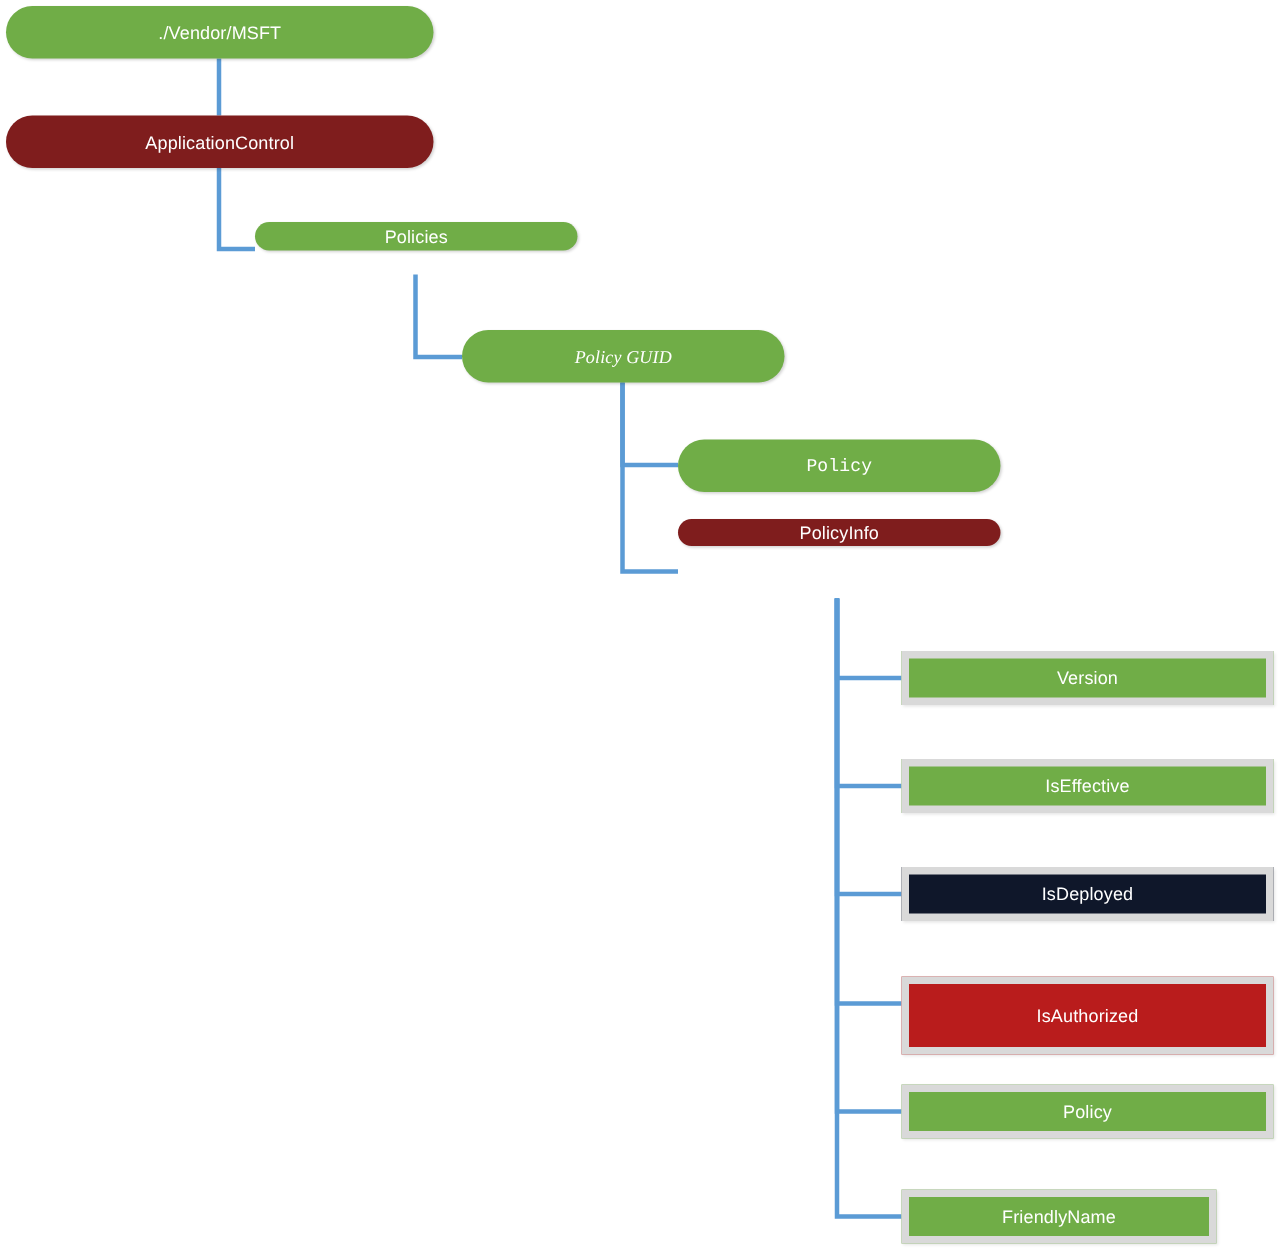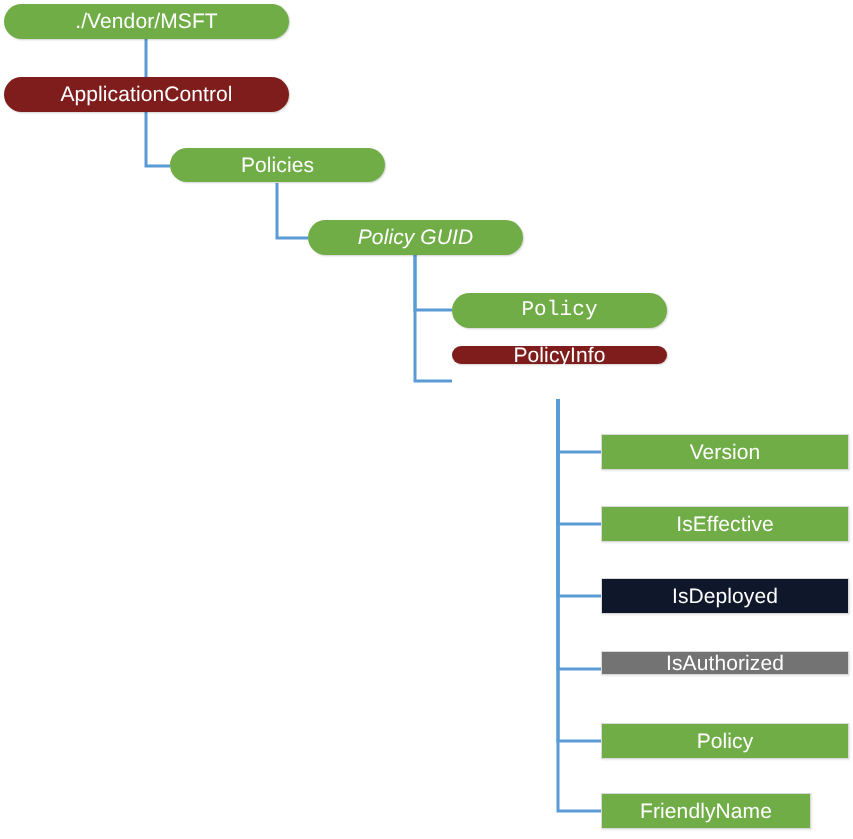--- a/index.html
+++ b/index.html
@@ -24,32 +24,32 @@
     pointer-events: none;
   }
   .node {
     position: absolute;
     box-sizing: border-box;
     background: #70AD47;
     color: #ffffff;
     display: flex;
     align-items: center;
     justify-content: center;
-    font-size: 21px;
+    font-size: 12px;
     line-height: 1;
     letter-spacing: 0.1px;
     white-space: nowrap;
     text-rendering: geometricPrecision;
   }
   .node.rounded {
     border-radius: 18px;
     box-shadow: 1px 1px 2px rgba(0,0,0,0.18);
   }
   .node.rect {
-    border: 1px solid #6d28d9;
+    border: 5px solid #6d28d9;
     box-shadow: 1px 1px 2px rgba(0,0,0,0.10);
     text-align: center;
   }
   .node.italic {
     font-style: italic;
   }
 </style>
 </head>
 <body>
 
@@ -69,42 +69,42 @@
       <polyline points="558,399 558,811 601,811" fill="none" stroke="#5B9BD5" stroke-width="3" stroke-linecap="butt" stroke-linejoin="miter"></polyline>
     </svg>
 
   <div id="node-layer">
       <div class="node rounded" style="left: 4px; top: 4px; width: 285px; height: 35px; background: rgb(112, 173, 71); color: rgb(255, 255, 255);">
         <span>./Vendor/MSFT</span>
       </div>
       <div class="node rounded" style="left: 4px; top: 77px; width: 285px; height: 35px; background: #7f1d1d; color: rgb(255, 255, 255);">
         <span>ApplicationControl</span>
       </div>
-      <div class="node rounded" style="left: 170px; top: 148px; width: 215px; height: 34px; background: rgb(112, 173, 71); color: rgb(255, 255, 255);">
+      <div class="node rounded" style="left: 170px; top: 148px; width: 215px; height: 19px; background: rgb(112, 173, 71); color: rgb(255, 255, 255);">
         <span>Policies</span>
       </div>
-      <div class="node rounded italic" style="left: 308px; top: 220px; width: 215px; height: 35px; background: rgb(112, 173, 71); color: rgb(255, 255, 255);">
+      <div class="node rounded italic" style="left: 308px; top: 220px; width: 215px; height: 35px; background: rgb(112, 173, 71); color: rgb(255, 255, 255); font-family: Liberation Serif, serif;">
         <span>Policy GUID</span>
       </div>
       <div class="node rounded" style="left: 452px; top: 293px; width: 215px; height: 35px; background: rgb(112, 173, 71); color: rgb(255, 255, 255); font-family: Liberation Mono, monospace;">
         <span>Policy</span>
       </div>
       <div class="node rounded" style="left: 452px; top: 346px; width: 215px; height: 18px; background: #7f1d1d; color: rgb(255, 255, 255);">
         <span>PolicyInfo</span>
       </div>
       <div class="node rect" style="left: 601px; top: 434px; width: 248px; height: 36px; background: rgb(112, 173, 71); color: rgb(255, 255, 255); border-color: rgb(217, 217, 217);">
         <span>Version</span>
       </div>
       <div class="node rect" style="left: 601px; top: 506px; width: 248px; height: 36px; background: rgb(112, 173, 71); color: rgb(255, 255, 255); border-color: rgb(217, 217, 217);">
         <span>IsEffective</span>
       </div>
       <div class="node rect" style="left: 601px; top: 578px; width: 248px; height: 36px; background: #0f172a; color: rgb(255, 255, 255); border-color: rgb(217, 217, 217);">
         <span>IsDeployed</span>
       </div>
-      <div class="node rect" style="left: 601px; top: 651px; width: 248px; height: 24px; background: #737373; color: rgb(255, 255, 255); border-color: rgb(217, 217, 217);">
+      <div class="node rect" style="left: 601px; top: 651px; width: 248px; height: 52px; background: #b91c1c; color: rgb(255, 255, 255); border-color: rgb(217, 217, 217);">
         <span>IsAuthorized</span>
       </div>
       <div class="node rect" style="left: 601px; top: 723px; width: 248px; height: 36px; background: rgb(112, 173, 71); color: rgb(255, 255, 255); border-color: rgb(217, 217, 217);">
         <span>Policy</span>
       </div>
       <div class="node rect" style="left: 601px; top: 793px; width: 210px; height: 36px; background: rgb(112, 173, 71); color: rgb(255, 255, 255); border-color: rgb(217, 217, 217);">
         <span>FriendlyName</span>
       </div>
     </div>
 

